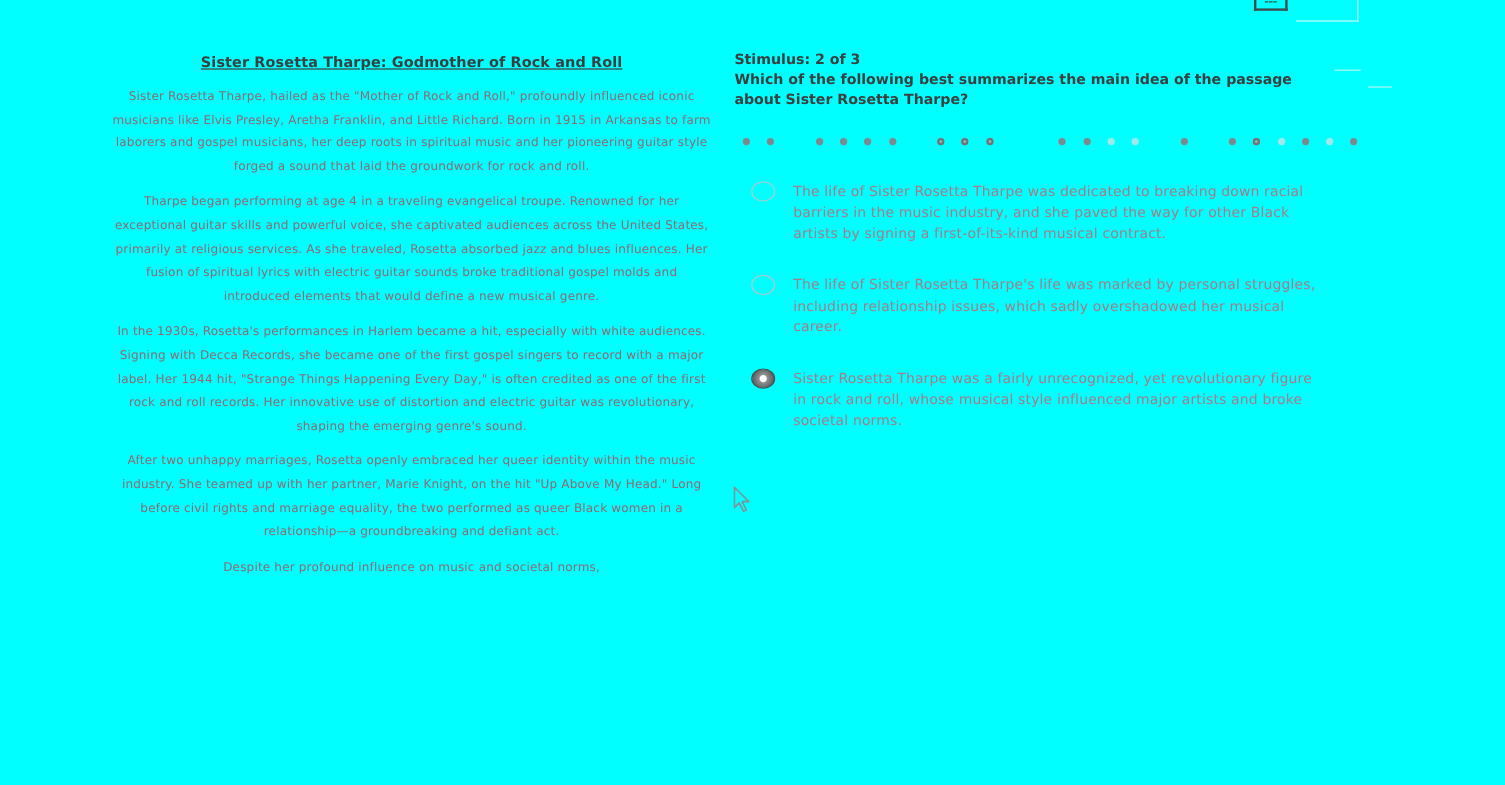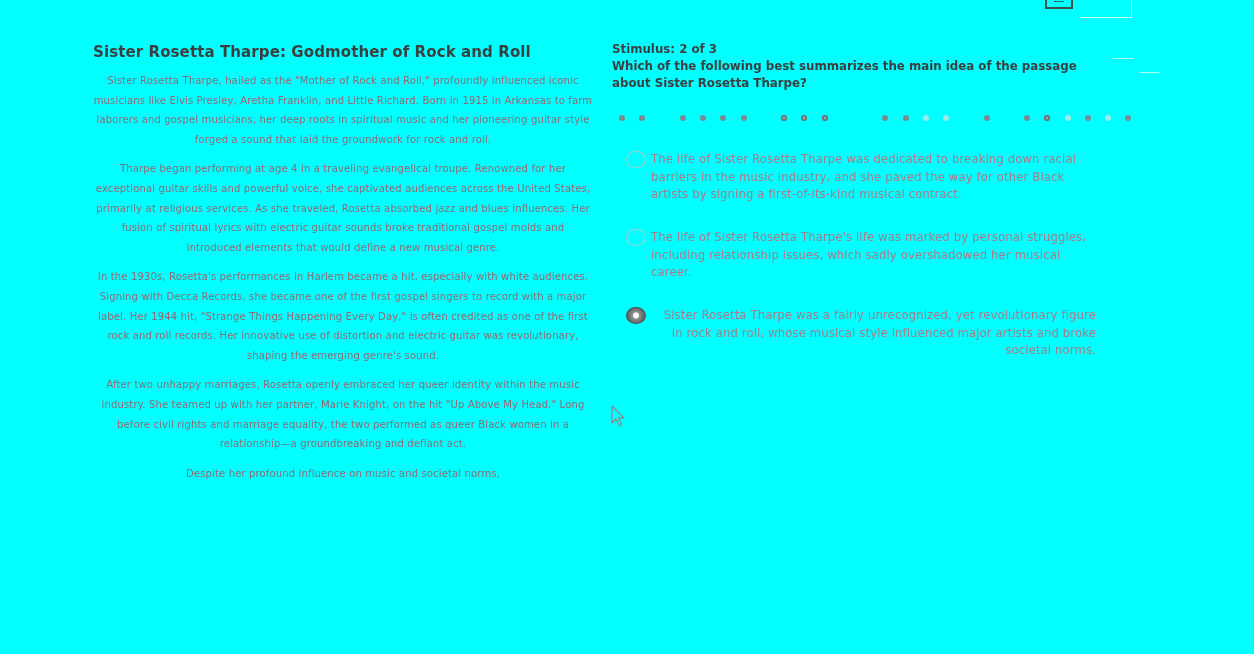--- a/index.html
+++ b/index.html
@@ -30,24 +30,25 @@
     }
     .edge-line-3 {
       position: absolute; left: 1140px; top: 72px; width: 20px; height: 1px; background: #b8f4f4;
     }
 
     
     .passage {
       position: absolute; left: 93px; top: 42px; width: 500px;
     }
     .passage-title {
-      font-size: 15px; font-weight: bold; color: #3a3f3f;
-      letter-spacing: 0.1px;
+      font-size: 12px; font-weight: bold; color: #3a3f3f;
+      text-decoration: underline; letter-spacing: 0.1px;
       line-height: 20px; margin-bottom: 9px;
       white-space: nowrap;
+      text-align: center;
     }
     .passage-para {
       font-size: 10px; line-height: 19.6px; color: #8f6a74;
       margin-bottom: 10px; letter-spacing: 0.15px; text-align: center;
     }
 
     
     .question-panel {
       position: absolute; left: 612px; top: 41px; width: 520px;
     }
@@ -82,21 +83,21 @@
     }
     .radio.hover {
       background: radial-gradient(ellipse at 50% 35%, #ffffff 0%, #d9f7f8 45%, #9ad6d8 100%);
       border-color: #8cbcbe;
     }
     .radio.selected {
       background: radial-gradient(circle at 50% 50%, #ffffff 0 2.5px, #8c9090 3.5px, #5f6464 70%, #4b4f4f 100%);
       border-color: #4b4f4f;
     }
     .option-text {
-      margin-left: 5px; font-size: 11.6px; line-height: 17.5px; color: #a77b88;
+      margin-left: 15px; font-size: 11.6px; line-height: 17.5px; color: #a77b88;
       letter-spacing: 0.15px; width: 445px;
     }
 
     .cursor { position: absolute; left: 611px; top: 405px; width: 18px; height: 24px; }
   </style>
 </head>
 <body>
 
 <div id="app">
 
@@ -145,21 +146,21 @@
 
   <div class="options">
     <div class="option" style="height:78px;">
       <span class="radio"></span>
       <span class="option-text">The life of Sister Rosetta Tharpe was dedicated to breaking down racial barriers in the music industry, and she paved the way for other Black artists by signing a first-of-its-kind musical contract.</span>
     </div>
     <div class="option" style="height:78px;">
       <span class="radio"></span>
       <span class="option-text">The life of Sister Rosetta Tharpe's life was marked by personal struggles, including relationship issues, which sadly overshadowed her musical career.</span>
     </div>
-    <div class="option" style="height:78px;text-align:right;">
+    <div class="option" style="height:78px;">
       <span class="radio selected"></span>
       <span class="option-text">Sister Rosetta Tharpe was a fairly unrecognized, yet revolutionary figure in rock and roll, whose musical style influenced major artists and broke societal norms.</span>
     </div>
   </div>
 
   <svg class="cursor" viewBox="0 0 18 24">
     <path d="M1 1 L1 18 L5 14 L8.5 21 L11 20 L7.5 13 L13 13 Z" fill="none" stroke="#7d9496" stroke-width="1.3" stroke-linejoin="round"></path>
   </svg>
 </div>
 

